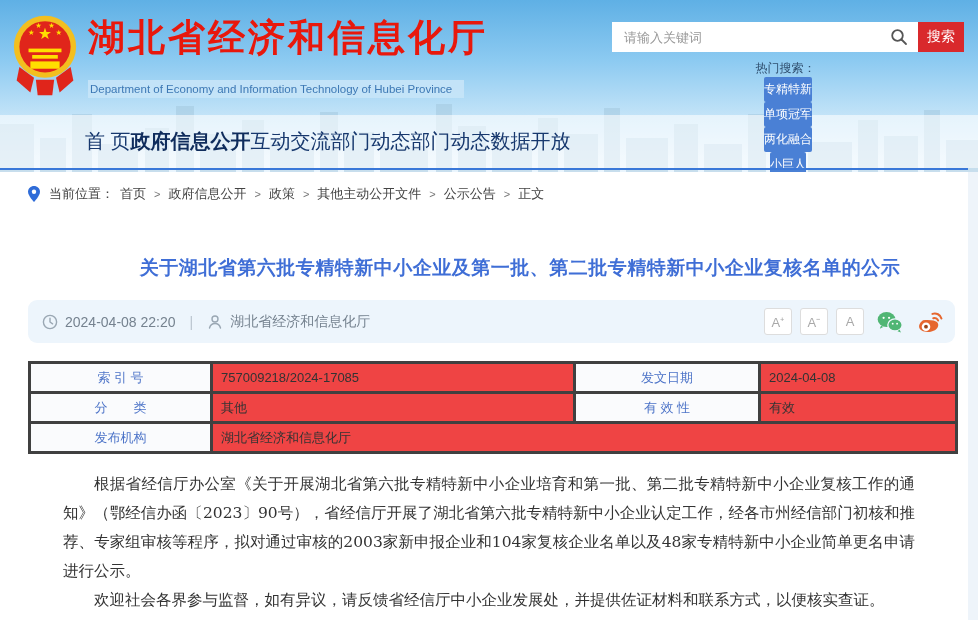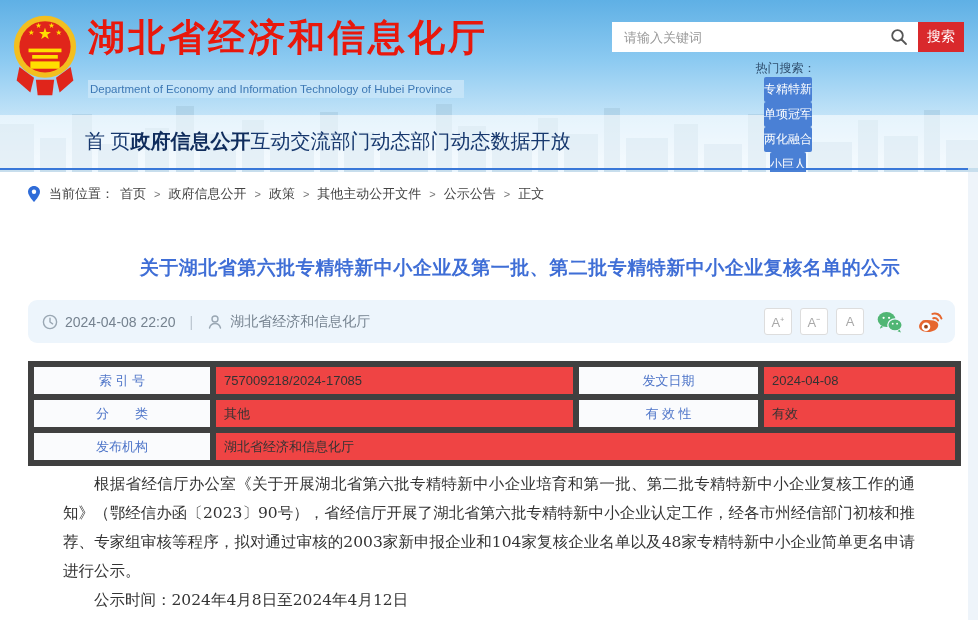--- a/index.html
+++ b/index.html
@@ -55,21 +55,21 @@
   .meta-left .ic{margin-right:7px;display:flex;align-items:center;}
   .meta-div{margin:0 14px;color:#b9c4ce;}
   .meta-right{display:flex;align-items:center;}
   .font-btn{width:26px;height:25px;background:#fff;border:1px solid #ddd;border-radius:3px;
             color:#a9a9a9;font-size:13px;margin-left:8px;display:flex;align-items:center;
             justify-content:center;cursor:pointer;}
   .share{margin-left:12px;display:flex;align-items:center;cursor:pointer;}
 
   .info-table{position:absolute;left:28px;top:189px;width:927px;border-collapse:collapse;
               font-size:13px;table-layout:fixed;}
-  .info-table td{border:6px solid #404040;height:27px;padding:0;}
+  .info-table td{border:3px solid #404040;height:27px;padding:0;}
   .info-table td.lbl{background:#fafbfd;color:#4d74c8;text-align:center;}
   .info-table td.val{color:#333;padding-left:8px;background:#ef4444;}
 
   .body-text{position:absolute;left:63px;top:298px;width:852px;
              font-family:"DejaVu Serif",serif;font-size:15.5px;color:#333;
              line-height:29px;text-align:justify;}
   .body-text p{margin:0;text-indent:2em;}
 
   .watermark{position:absolute;right:10px;bottom:2px;width:100px;height:36px;
              font-style:italic;font-weight:bold;font-family:"DejaVu Serif",serif;}
@@ -262,19 +262,20 @@
       </tr>
       <tr>
         <td class="lbl">发布机构</td>
         <td class="val" colspan="3">湖北省经济和信息化厅</td>
       </tr>
     </tbody>
       </table>
 
     <div class="body-text">
       <p>根据省经信厅办公室《关于开展湖北省第六批专精特新中小企业培育和第一批、第二批专精特新中小企业复核工作的通知》（鄂经信办函〔2023〕90号），省经信厅开展了湖北省第六批专精特新中小企业认定工作，经各市州经信部门初核和推荐、专家组审核等程序，拟对通过审核的2003家新申报企业和104家复核企业名单以及48家专精特新中小企业简单更名申请进行公示。</p>
+      <p>欢迎社会各界参与监督，如有异议，请反馈省经信厅中小企业发展处，并提供佐证材料和联系方式，以便核实查证。</p>
       <p>公示时间：2024年4月8日至2024年4月12日</p>
     </div>
 
   </div>
 
   <div class="scroll-strip"></div>
 </div>
 
 </body></html>

